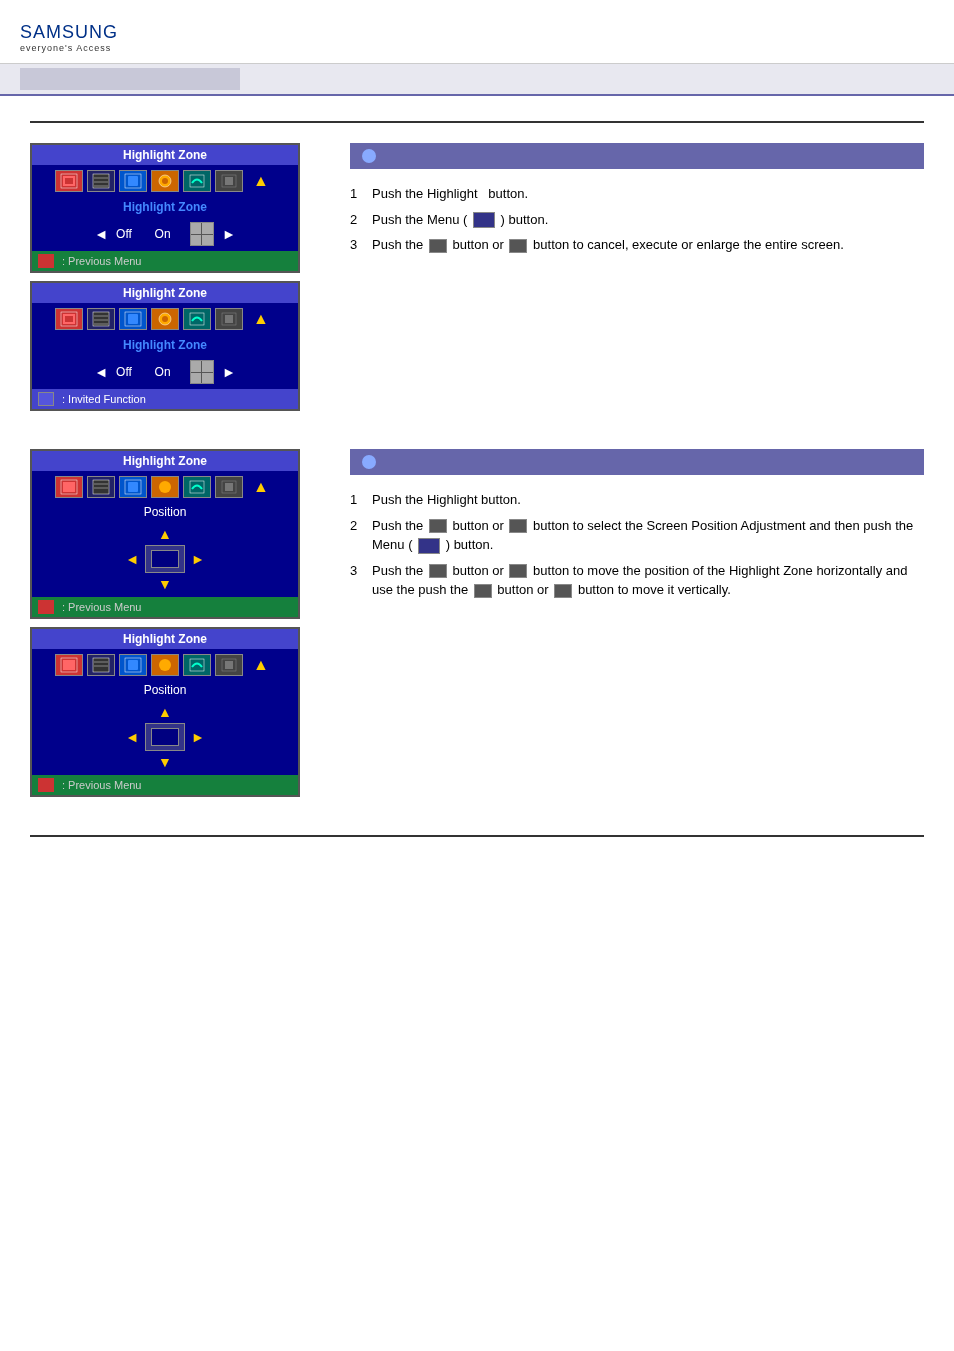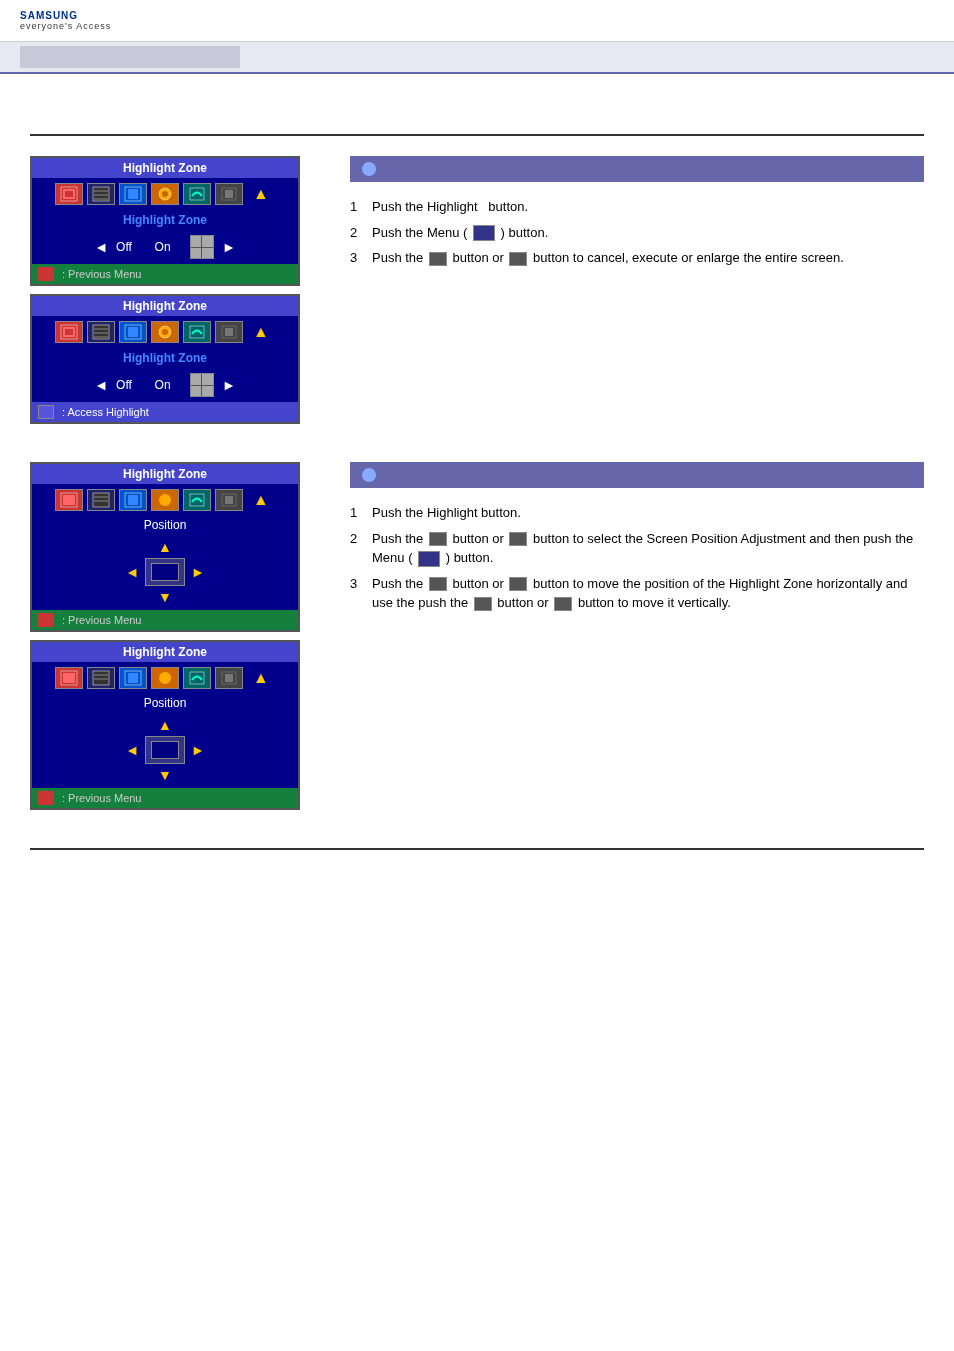--- a/index.html
+++ b/index.html
@@ -15,24 +15,25 @@
     
     .header {
       padding: 10px 20px;
       border-bottom: 1px solid #ccc;
     }
     .logo {
       display: flex;
       flex-direction: column;
     }
     .logo-samsung {
-      font-size: 10px;
-      font-weight: bold;
+      font-size: 18px;
+      font-weight: normal;
       letter-spacing: 1px;
       color: #003087;
+      margin-top: 12px;
     }
     .logo-digit {
       font-size: 18px;
       font-weight: bold;
       color: #003087;
     }
     .logo-digit span {
       color: #e63030;
     }
     .logo-tagline {
@@ -56,22 +57,21 @@
       width: 220px;
       display: flex;
       align-items: center;
       padding: 0 8px;
       font-size: 12px;
       color: #333;
     }
 
     
     .content {
-      padding: 22px 30px;
-      margin-top: 28px;
+      padding: 15px 30px;
     }
 
     .section-divider {
       border: none;
       border-top: 2px solid #333;
       margin: 10px 0 20px 0;
     }
 
     
     .section {
@@ -442,21 +442,21 @@
           <div class="osd-grid-icon">
               <div></div>
               <div></div>
               <div></div>
               <div></div>
             </div>
           <span class="osd-arrow">►</span>
         </div>
         <div class="osd-bottom-bar blue-bar">
           <span style="display:inline-block;width:16px;height:14px;background:#5555dd;border:1px solid #888;margin-right:4px;"></span>
-          <span>: Access Highlight</span>
+          <span>: Invited Function</span>
         </div>
       </div>
 
     </div>
 
     <div class="right-panel">
       <div class="step-header">
         <span class="step-dot"></span>
       </div>
       <ol class="step-list">

